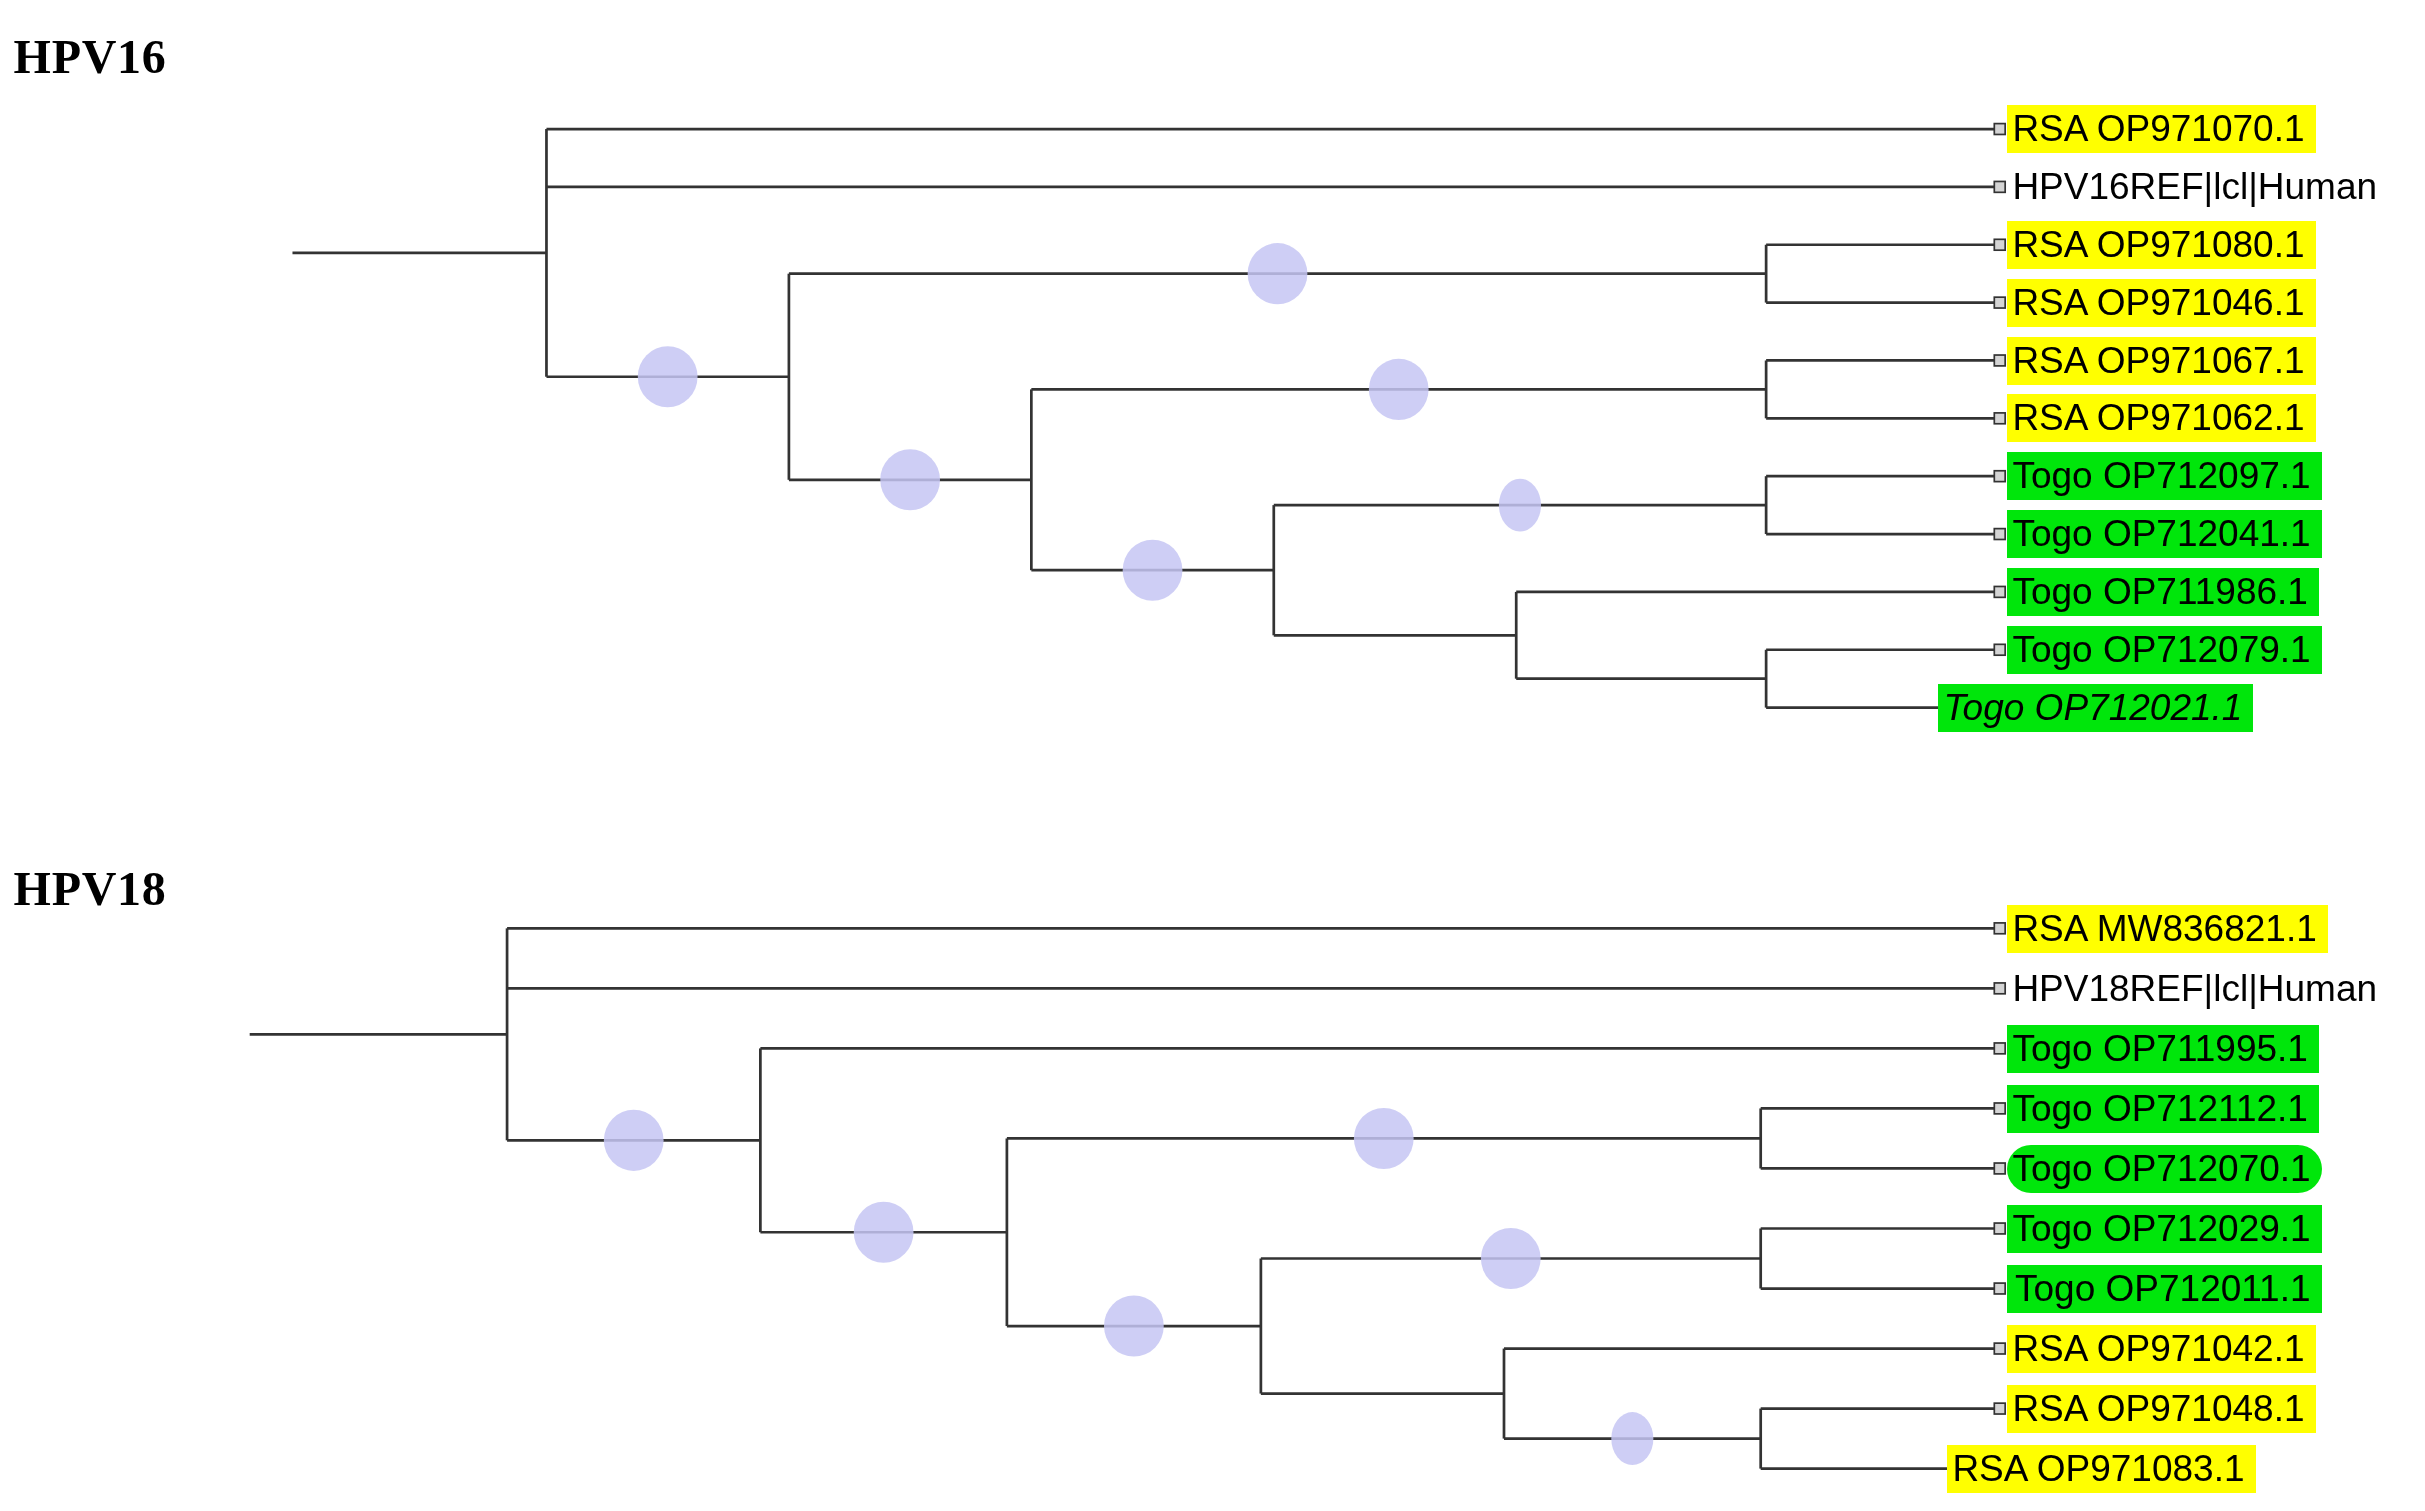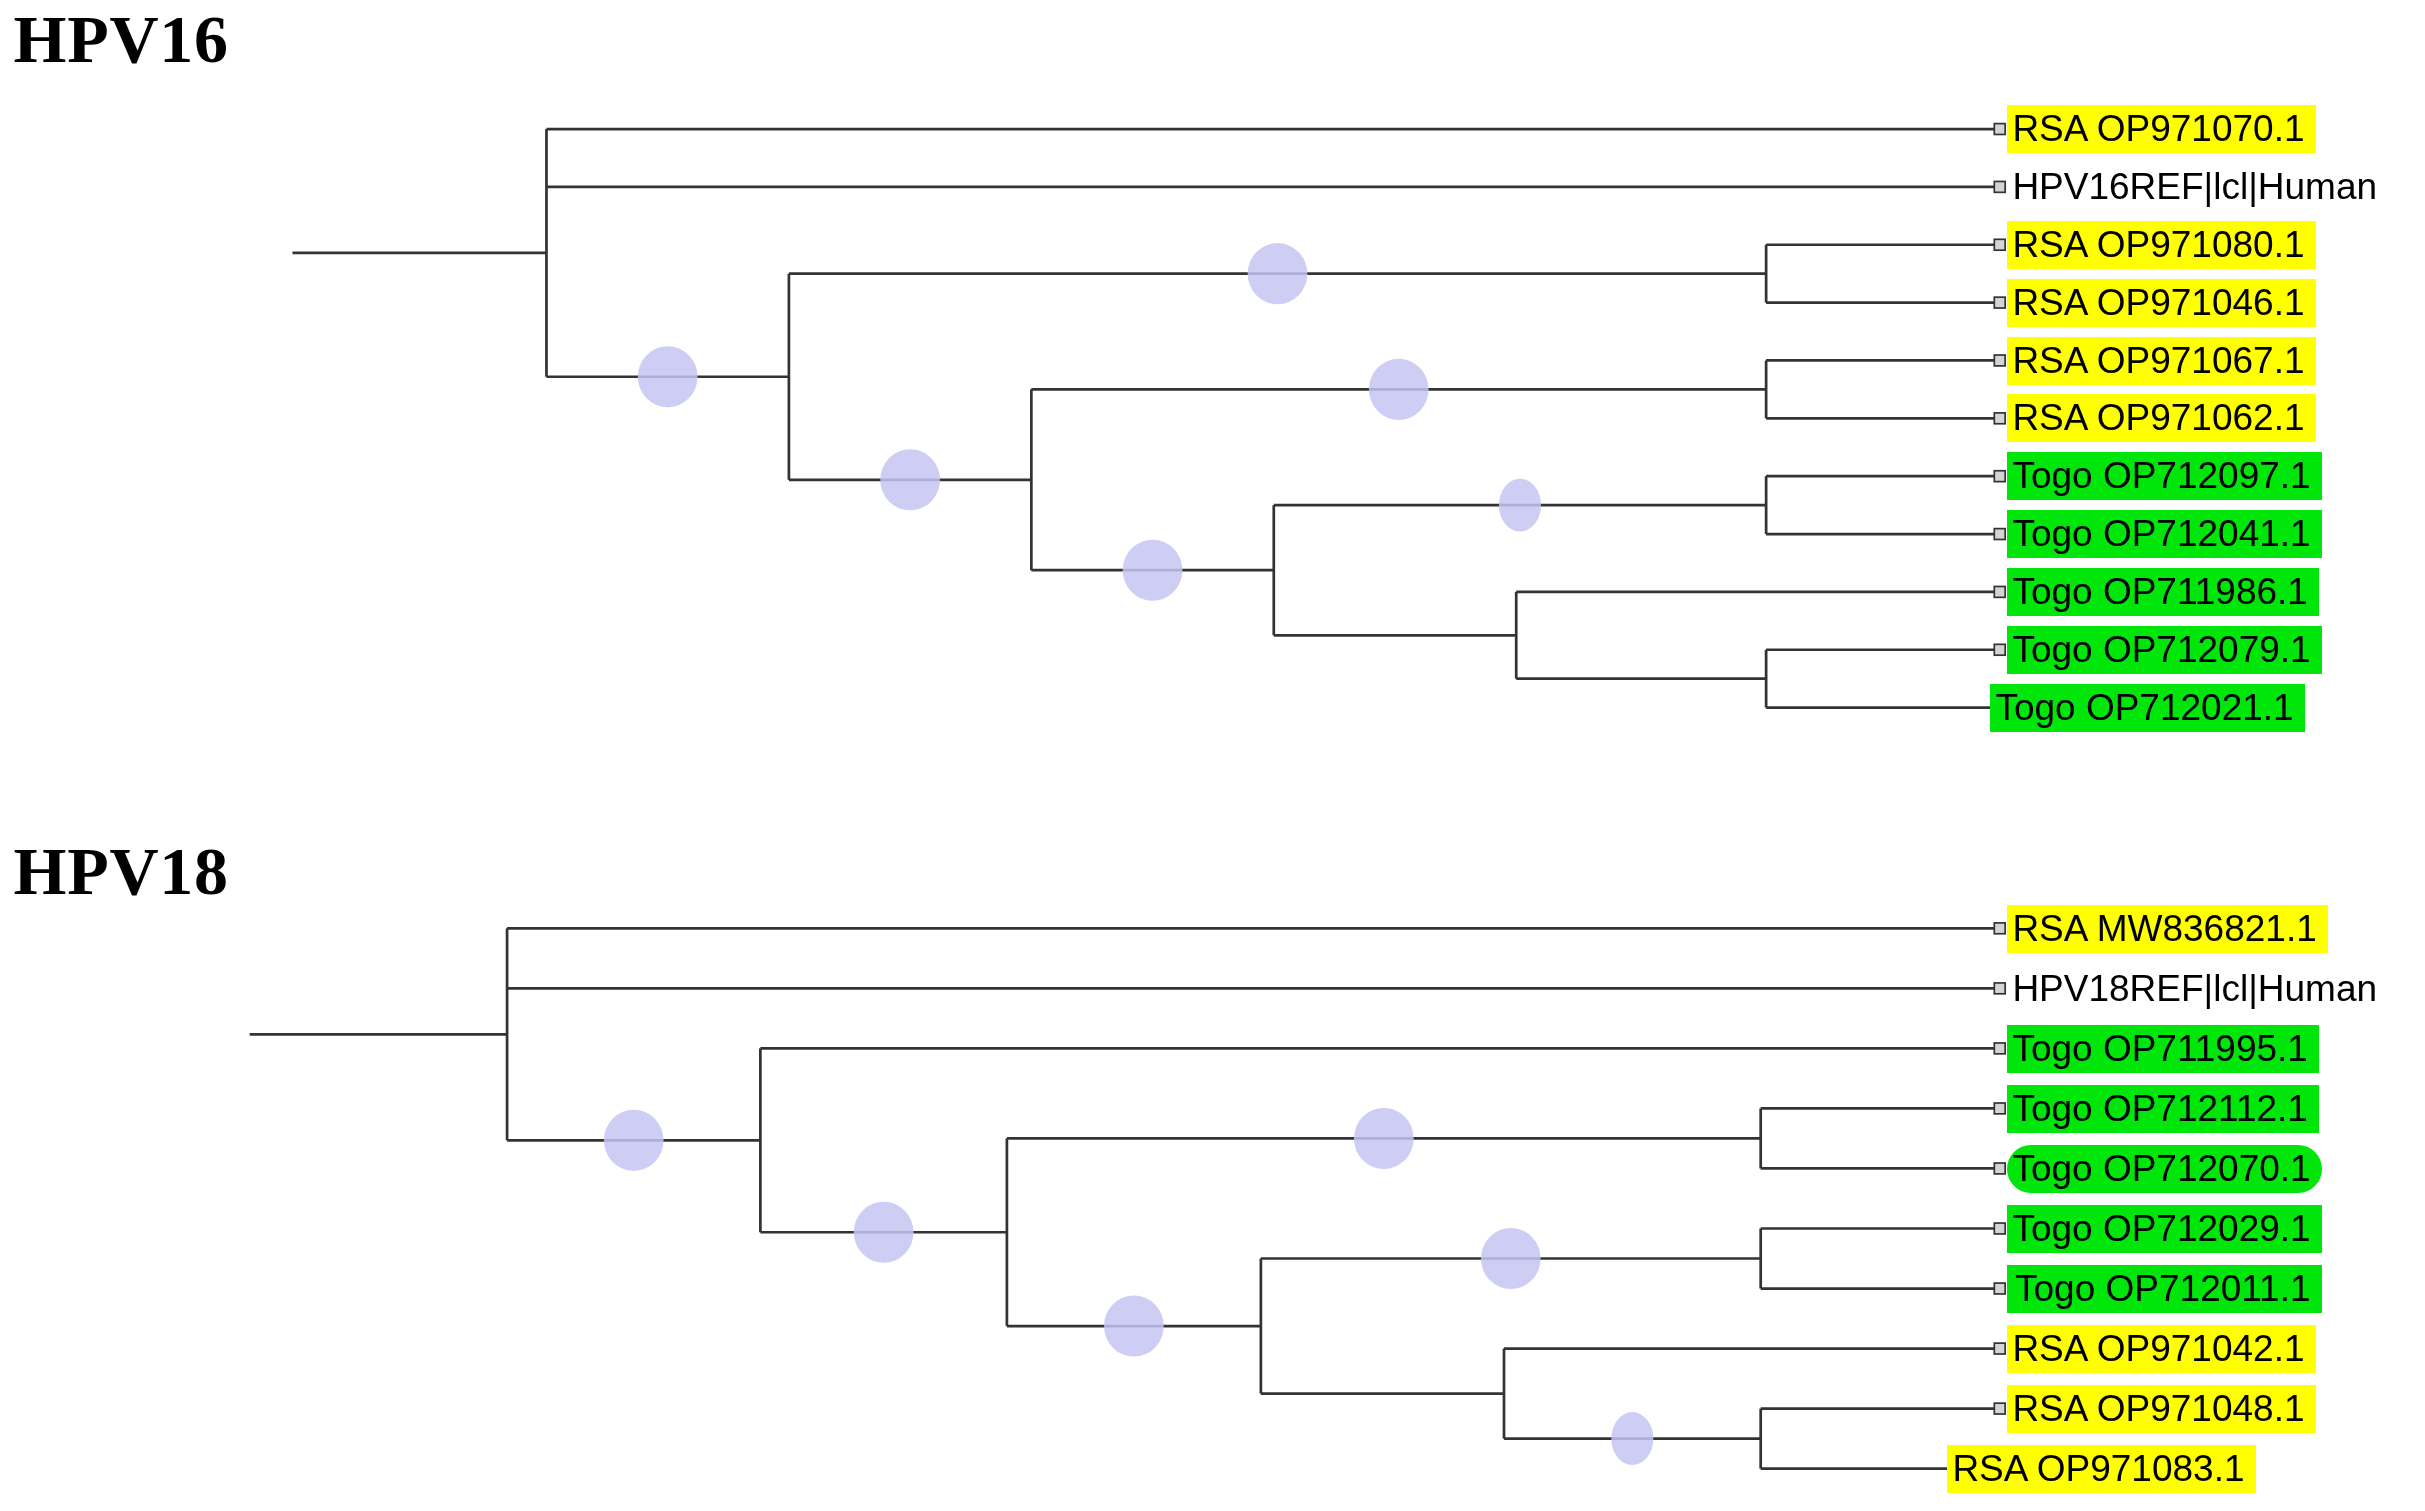--- a/index.html
+++ b/index.html
@@ -12,25 +12,26 @@
     font-family: "Liberation Sans", sans-serif;
   }
   .tree-svg {
     position: absolute;
     left: 0; top: 0;
   }
   .tree-title {
     position: absolute;
     font-family: "Liberation Serif", serif;
     font-weight: bold;
-    font-size: 68px;
+    font-size: 48px;
     line-height: 1;
     color: #000000;
     letter-spacing: 0.7px;
     white-space: nowrap;
+    margin-top: 28px;
   }
   .taxon-label {
     position: absolute;
     transform: translateY(-50%);
     height: 48px;
     line-height: 48px;
     padding: 0 11px 0 5.4px;
     font-size: 37px;
     color: #000000;
     white-space: nowrap;
@@ -139,21 +140,21 @@
       <span class="taxon-label hl-yellow" style="left: 2007px; top: 129px;">RSA OP971070.1</span>
       <span class="taxon-label hl-none" style="left: 2007px; top: 187px;">HPV16REF|lcl|Human</span>
       <span class="taxon-label hl-yellow" style="left: 2007px; top: 245px;">RSA OP971080.1</span>
       <span class="taxon-label hl-yellow" style="left: 2007px; top: 303px;">RSA OP971046.1</span>
       <span class="taxon-label hl-yellow" style="left: 2007px; top: 361px;">RSA OP971067.1</span>
       <span class="taxon-label hl-yellow" style="left: 2007px; top: 418px;">RSA OP971062.1</span>
       <span class="taxon-label hl-green" style="left: 2007px; top: 476px;">Togo OP712097.1</span>
       <span class="taxon-label hl-green" style="left: 2007px; top: 534px;">Togo OP712041.1</span>
       <span class="taxon-label hl-green" style="left: 2007px; top: 592px;">Togo OP711986.1</span>
       <span class="taxon-label hl-green" style="left: 2007px; top: 650px;">Togo OP712079.1</span>
-      <span class="taxon-label hl-green" style="left: 1990px; top: 708px;">Togo OP712021.1</span>
+      <span class="taxon-label hl-green" style="left: 1938px; top: 708px; font-style: italic;">Togo OP712021.1</span>
       <span class="taxon-label hl-yellow" style="left: 2007px; top: 929px;">RSA MW836821.1</span>
       <span class="taxon-label hl-none" style="left: 2007px; top: 989px;">HPV18REF|lcl|Human</span>
       <span class="taxon-label hl-green" style="left: 2007px; top: 1049px;">Togo OP711995.1</span>
       <span class="taxon-label hl-green" style="left: 2007px; top: 1109px;">Togo OP712112.1</span>
       <span class="taxon-label hl-green" style="left: 2007px; top: 1169px; border-radius: 24px;">Togo OP712070.1</span>
       <span class="taxon-label hl-green" style="left: 2007px; top: 1229px;">Togo OP712029.1</span>
       <span class="taxon-label hl-green" style="left: 2007px; top: 1289px; padding-left: 8px;">Togo OP712011.1</span>
       <span class="taxon-label hl-yellow" style="left: 2007px; top: 1349px;">RSA OP971042.1</span>
       <span class="taxon-label hl-yellow" style="left: 2007px; top: 1409px;">RSA OP971048.1</span>
       <span class="taxon-label hl-yellow" style="left: 1947px; top: 1469px;">RSA OP971083.1</span>

